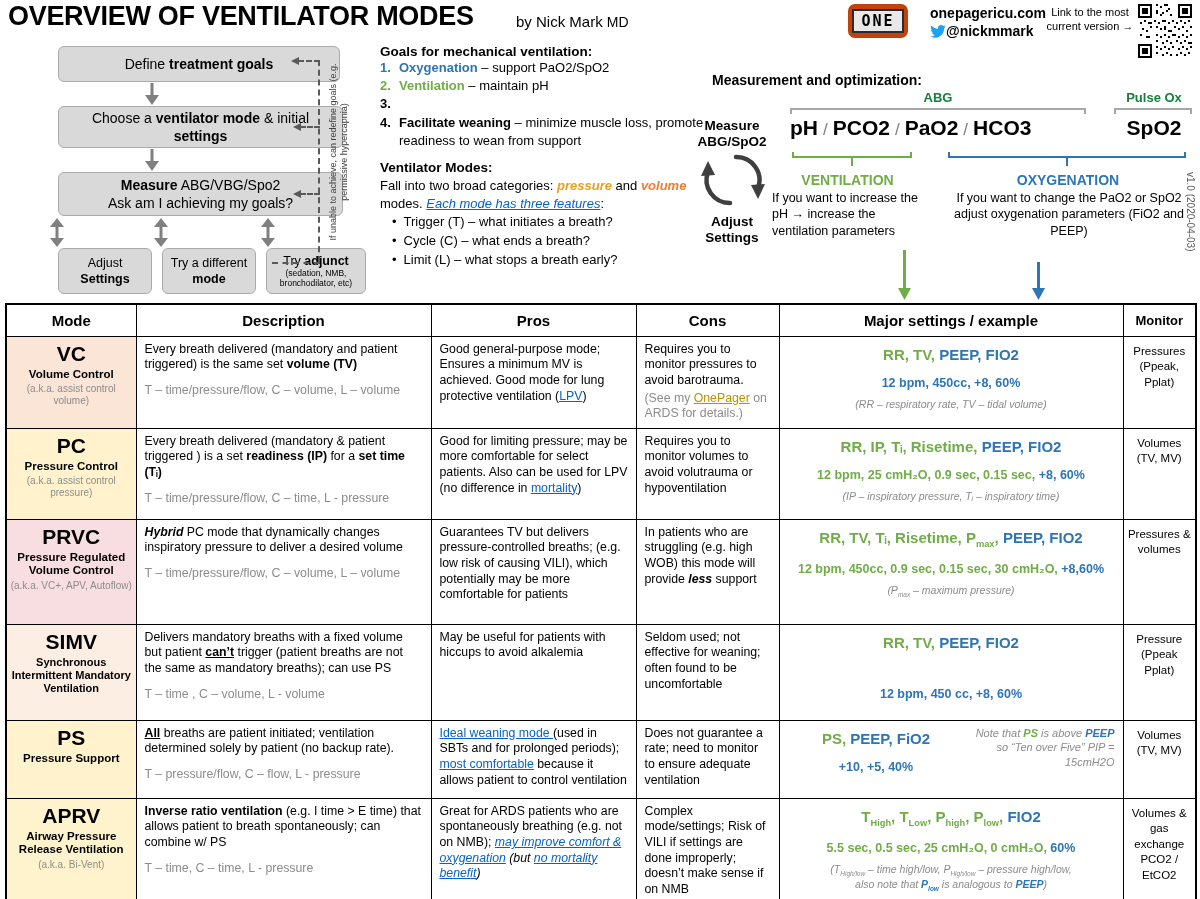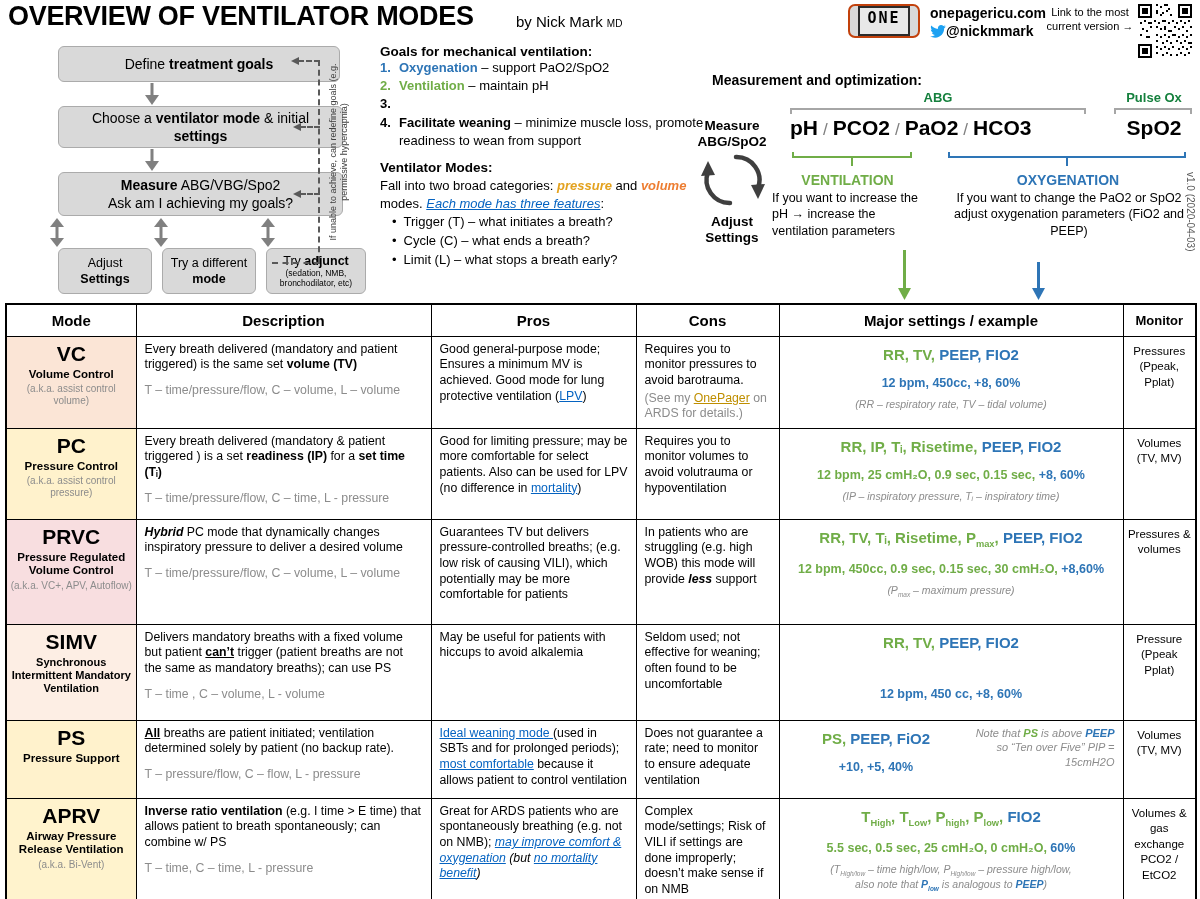--- a/index.html
+++ b/index.html
@@ -12,23 +12,23 @@
   .bi { font-weight:bold; font-style:italic; }
   .bu { font-weight:bold; text-decoration:underline; }
   .link { color:#0563c1; text-decoration:underline; cursor:pointer; }
   .link-i { color:#0563c1; text-decoration:underline; font-style:italic; cursor:pointer; }
   .link-orange { color:#bf8f00; text-decoration:underline; cursor:pointer; }
   sub { font-size:62%; }
 
   
   .main-title { font-size:27px; font-weight:800; letter-spacing:-0.3px; }
   .byline { font-size:15px; }
-  .byline-md { font-size:10px; }
-  .one-logo { width:72px; height:34px; background:#d9d9d9; border:2px solid #c2410c; border-radius:7px;
-              display:flex; justify-content:center; }
+  .byline-md { font-size:14px; }
+  .one-logo { width:60px; height:34px; background:#d9d9d9; border:6px solid #c2410c; border-radius:7px;
+              display:flex; align-items:center; justify-content:center; }
   .one-inner { border:2px solid #2b2b2b; padding:1px 7px; font-family:"DejaVu Sans Mono", monospace;
                font-size:15px; font-weight:bold; letter-spacing:2px; background:#e8e8e8; }
   .site-name { font-size:14px; font-weight:bold; }
   .tw-row { display:flex; align-items:center; margin-top:2px; }
   .tw-handle { font-size:14px; font-weight:bold; }
   .link-note { font-size:11px; text-align:center; line-height:1.25; }
 
   
   .fbox { position:absolute; background:#d9d9d9; border:1px solid #ababab; border-radius:6px;
           display:flex; align-items:center; justify-content:center; text-align:center;

